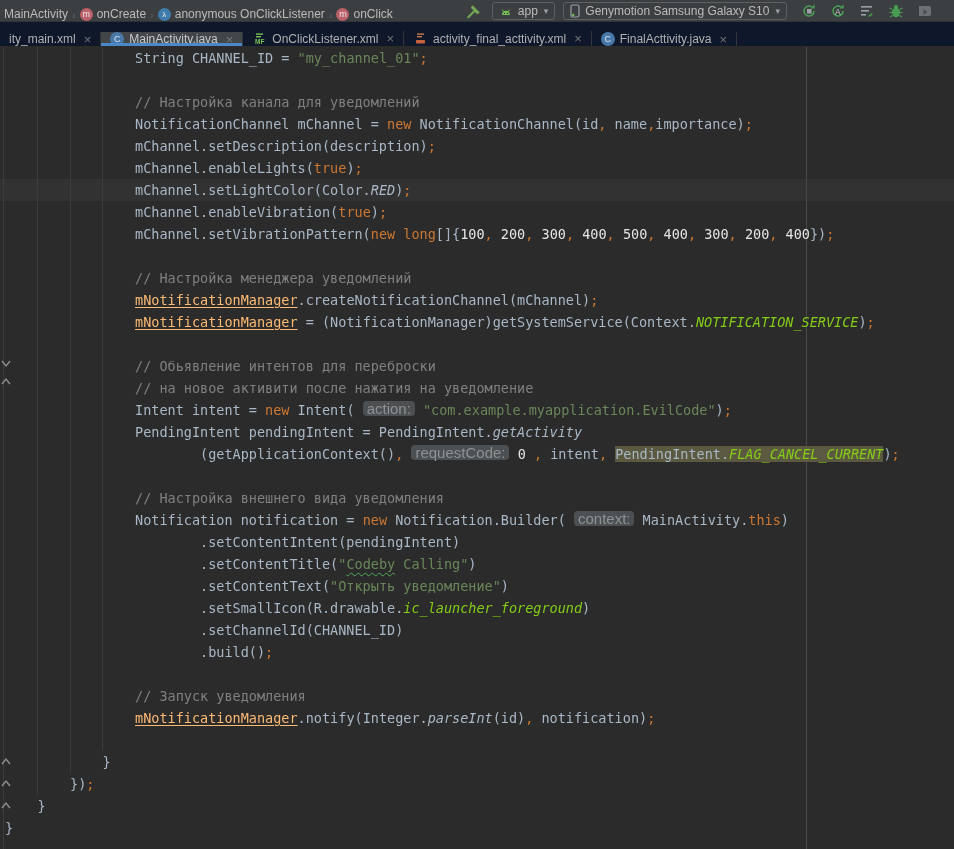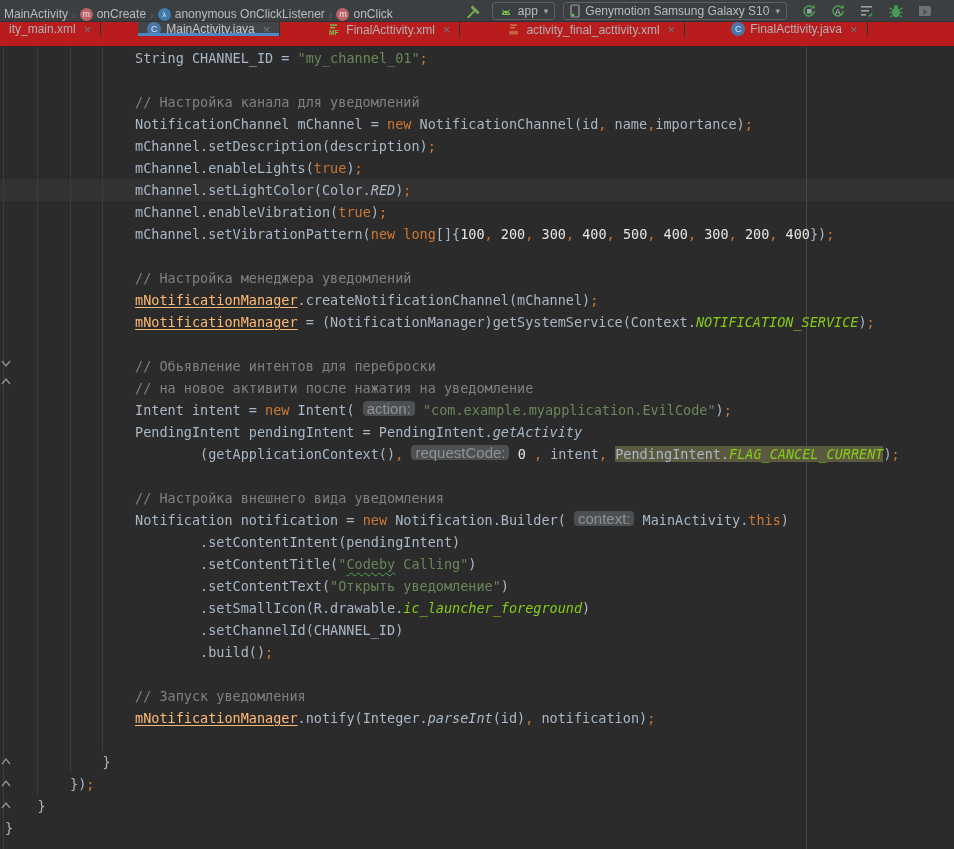--- a/index.html
+++ b/index.html
@@ -38,23 +38,22 @@
     border:1px solid #5E6162; border-radius:3px; padding:0 6px;
     margin-left:8px; color:#BBBBBB; white-space:nowrap;
   }
   .dd-caret { color:#9AA0A3; font-size:9px; margin-left:1px; }
   .dd-caret::before { content:"▾"; }
   .icon-row { display:flex; align-items:center; gap:9px; margin-left:12px; }
 
   
   .tabbar {
     position:absolute; top:22px; left:0; right:0; height:25px;
-    background:#b91c1c; display:flex; align-items:flex-start;
+    background:#0f172a; display:flex; align-items:flex-end;
     border-bottom:1px solid #2B2B2B;
-    gap:37px;
   }
   .tab {
     position:relative; display:flex; align-items:center; gap:5px;
     padding:0 9px; font-size:12px; color:#AFB1B3;
     border-right:1px solid #323537; white-space:nowrap; cursor:default;
   }
   .tab.active { background:#424649; color:#C6C8CA; }
   .tab.active::after {
     content:""; position:absolute; left:0; right:0; bottom:0; height:3px;
     background:#4A88C7;
@@ -203,21 +202,21 @@
       <span class="class-icon"></span>
       <span>MainActivity.java</span>
       <span class="tab-close"></span>
     </div>
     <div class="tab">
       <svg width="15" height="15" viewBox="0 0 15 15">
         <rect x="4" y="2.4" width="7" height="1.4" fill="#78C257"></rect>
         <rect x="4" y="5" width="5" height="1.4" fill="#78C257"></rect>
         <text x="3" y="13" font-size="6.5" font-weight="bold" fill="#78C257" font-family="sans-serif">MF</text>
       </svg>
-      <span>FinalActtivity.xml</span>
+      <span>OnClickListener.xml</span>
       <span class="tab-close"></span>
     </div>
     <div class="tab">
       <svg width="15" height="15" viewBox="0 0 15 15">
         <rect x="4" y="2.4" width="7" height="1.4" fill="#C77D4F"></rect>
         <rect x="4" y="5" width="5" height="1.4" fill="#C77D4F"></rect>
         <rect x="3" y="9" width="9" height="3.6" rx="0.8" fill="#C7623E"></rect>
       </svg>
       <span>activity_final_acttivity.xml</span>
       <span class="tab-close"></span>

